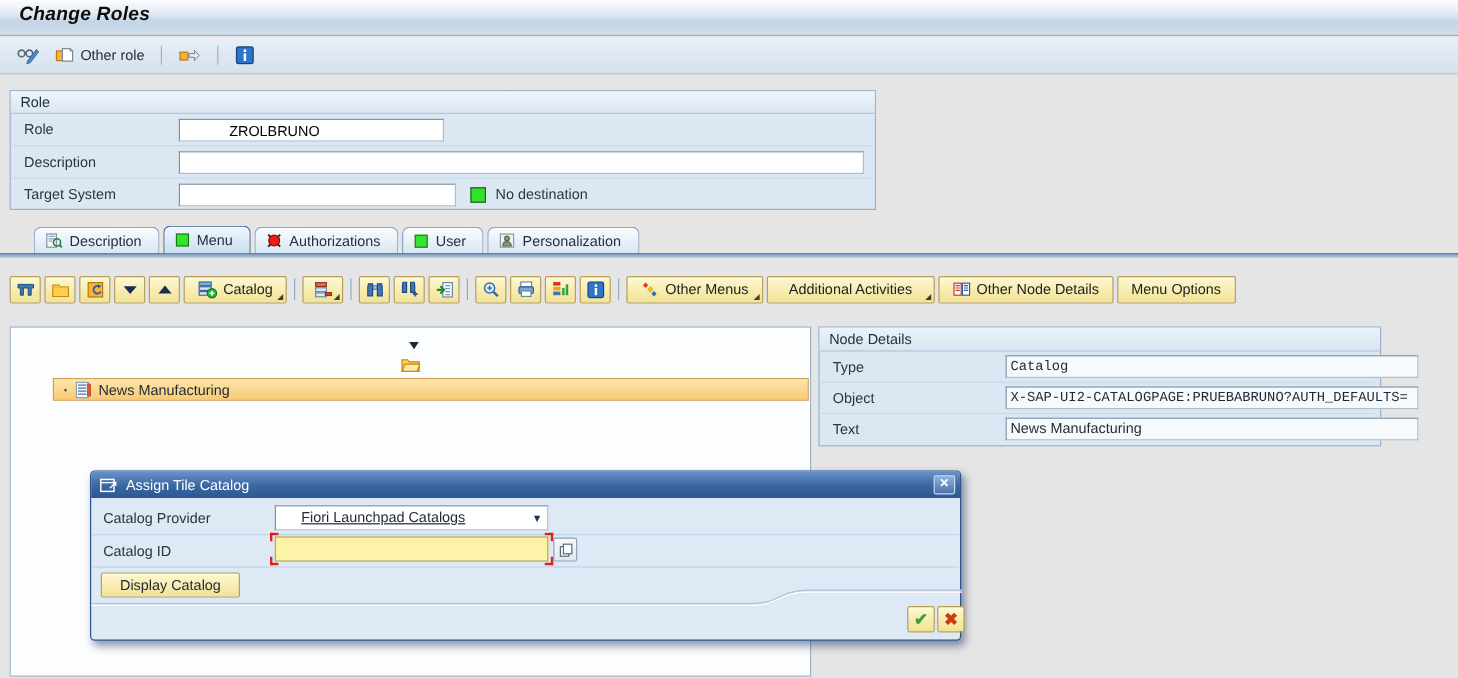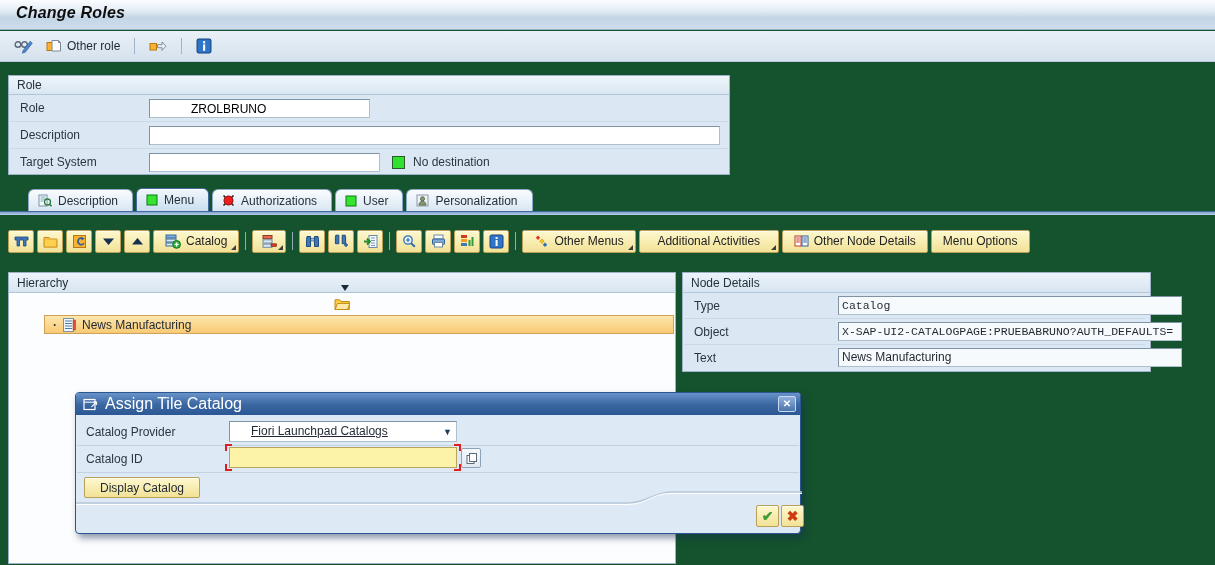--- a/index.html
+++ b/index.html
@@ -1,18 +1,18 @@
 <!DOCTYPE html>
 <html><head>
 <meta charset="utf-8">
 <style>
   * { box-sizing: border-box; margin: 0; padding: 0; }
   html,body { width:1215px; height:565px; }
   body { font-family:"Liberation Sans", sans-serif; font-size:12px; color:#1f2833; }
-  #screen { position:relative; width:1215px; height:565px; background:#14532d; overflow:hidden; }
+  #screen { position:relative; width:1215px; height:565px; background:#e5e5e5; overflow:hidden; }
 
   
   .titlebar { position:absolute; top:0; left:0; right:0; height:30px;
     background:linear-gradient(#fbfdff, #e2ebf4 38%, #c3d5e6 62%, #cfdeeb);
     border-bottom:1px solid #97afc7; }
   .titlebar .title { position:absolute; left:16px; top:4px; font-size:16px;
     font-weight:bold; font-style:italic; color:#0d0d0d; letter-spacing:.2px; }
 
   
   .appbar { position:absolute; top:31px; left:0; right:0; height:31px;
@@ -70,21 +70,21 @@
     border:1px solid #aebfce; border-top-color:#7e94a6; border-left-color:#7e94a6;
     font-family:"Liberation Mono", monospace; font-size:11.5px; line-height:17px; padding:0 3px;
     white-space:nowrap; overflow:hidden; }
 
   
   #dialog { position:absolute; left:75px; top:392px; width:726px; height:142px; z-index:20;
     background:#dde9f5; border:1px solid #2d5590; border-radius:4px;
     box-shadow:3px 4px 7px rgba(25,45,85,.5); }
   .dlg-title { position:absolute; top:0; left:0; right:0; height:22px; border-radius:3px 3px 0 0;
     background:linear-gradient(#6792ca,#3a66a0 55%,#2b5795); color:#fff; display:flex; align-items:center;
-    gap:7px; padding-left:7px; font-size:16px; }
+    gap:7px; padding-left:7px; font-size:12px; }
   .dlg-close { position:absolute; top:3px; right:4px; width:18px; height:16px; border-radius:2px;
     background:linear-gradient(#8fb0dd,#4a74ab); border:1px solid #c9d9ee; color:#fff;
     font-size:10px; font-weight:bold; text-align:center; line-height:14px; cursor:default; }
   .dlg-label { position:absolute; left:10px; line-height:21px; color:#2a3642; }
   .dd { position:absolute; left:153px; width:228px; height:21px; background:#fff;
     border:1px solid #aebfce; border-top-color:#7e94a6; border-left-color:#7e94a6;
     display:flex; align-items:center; }
   .dd-text { flex:1; padding-left:21px; line-height:19px;text-decoration:underline; }
   .dd-arrow { width:17px; text-align:center; color:#203a5c; font-size:9px; }
   .dlg-sep { position:absolute; left:1px; right:1px; height:1px; background:#c3d3e3; }
@@ -383,21 +383,20 @@
           </svg>
         </span>
       <span>Other Node Details</span>
     </div>
     <div class="tbtn wide" style="min-width:92px;">
       <span>Menu Options</span>
     </div>
   </div>
 
   <div class="panel" style="left:8px; top:272px; width:668px; height:292px;">
-    <div class="panel-header">Hierarchy</div>
     <div class="trow" style="top:12px;flex-direction:column;">
       <span class="expander"></span>
       <span class="icon">
         <svg width="17" height="14" viewBox="0 0 17 14">
             <path d="M1 2.8 h4.8 l1.2 1.7 h8.3 v8 H1z" fill="#ffcf4d" stroke="#c28a12"></path>
             <path d="M3.4 6.4 h12.4 l-2.2 6.1 H1.2z" fill="#ffe9a8" stroke="#c28a12"></path>
           </svg>
       </span>
       <span>Role Menu</span>
     </div>

